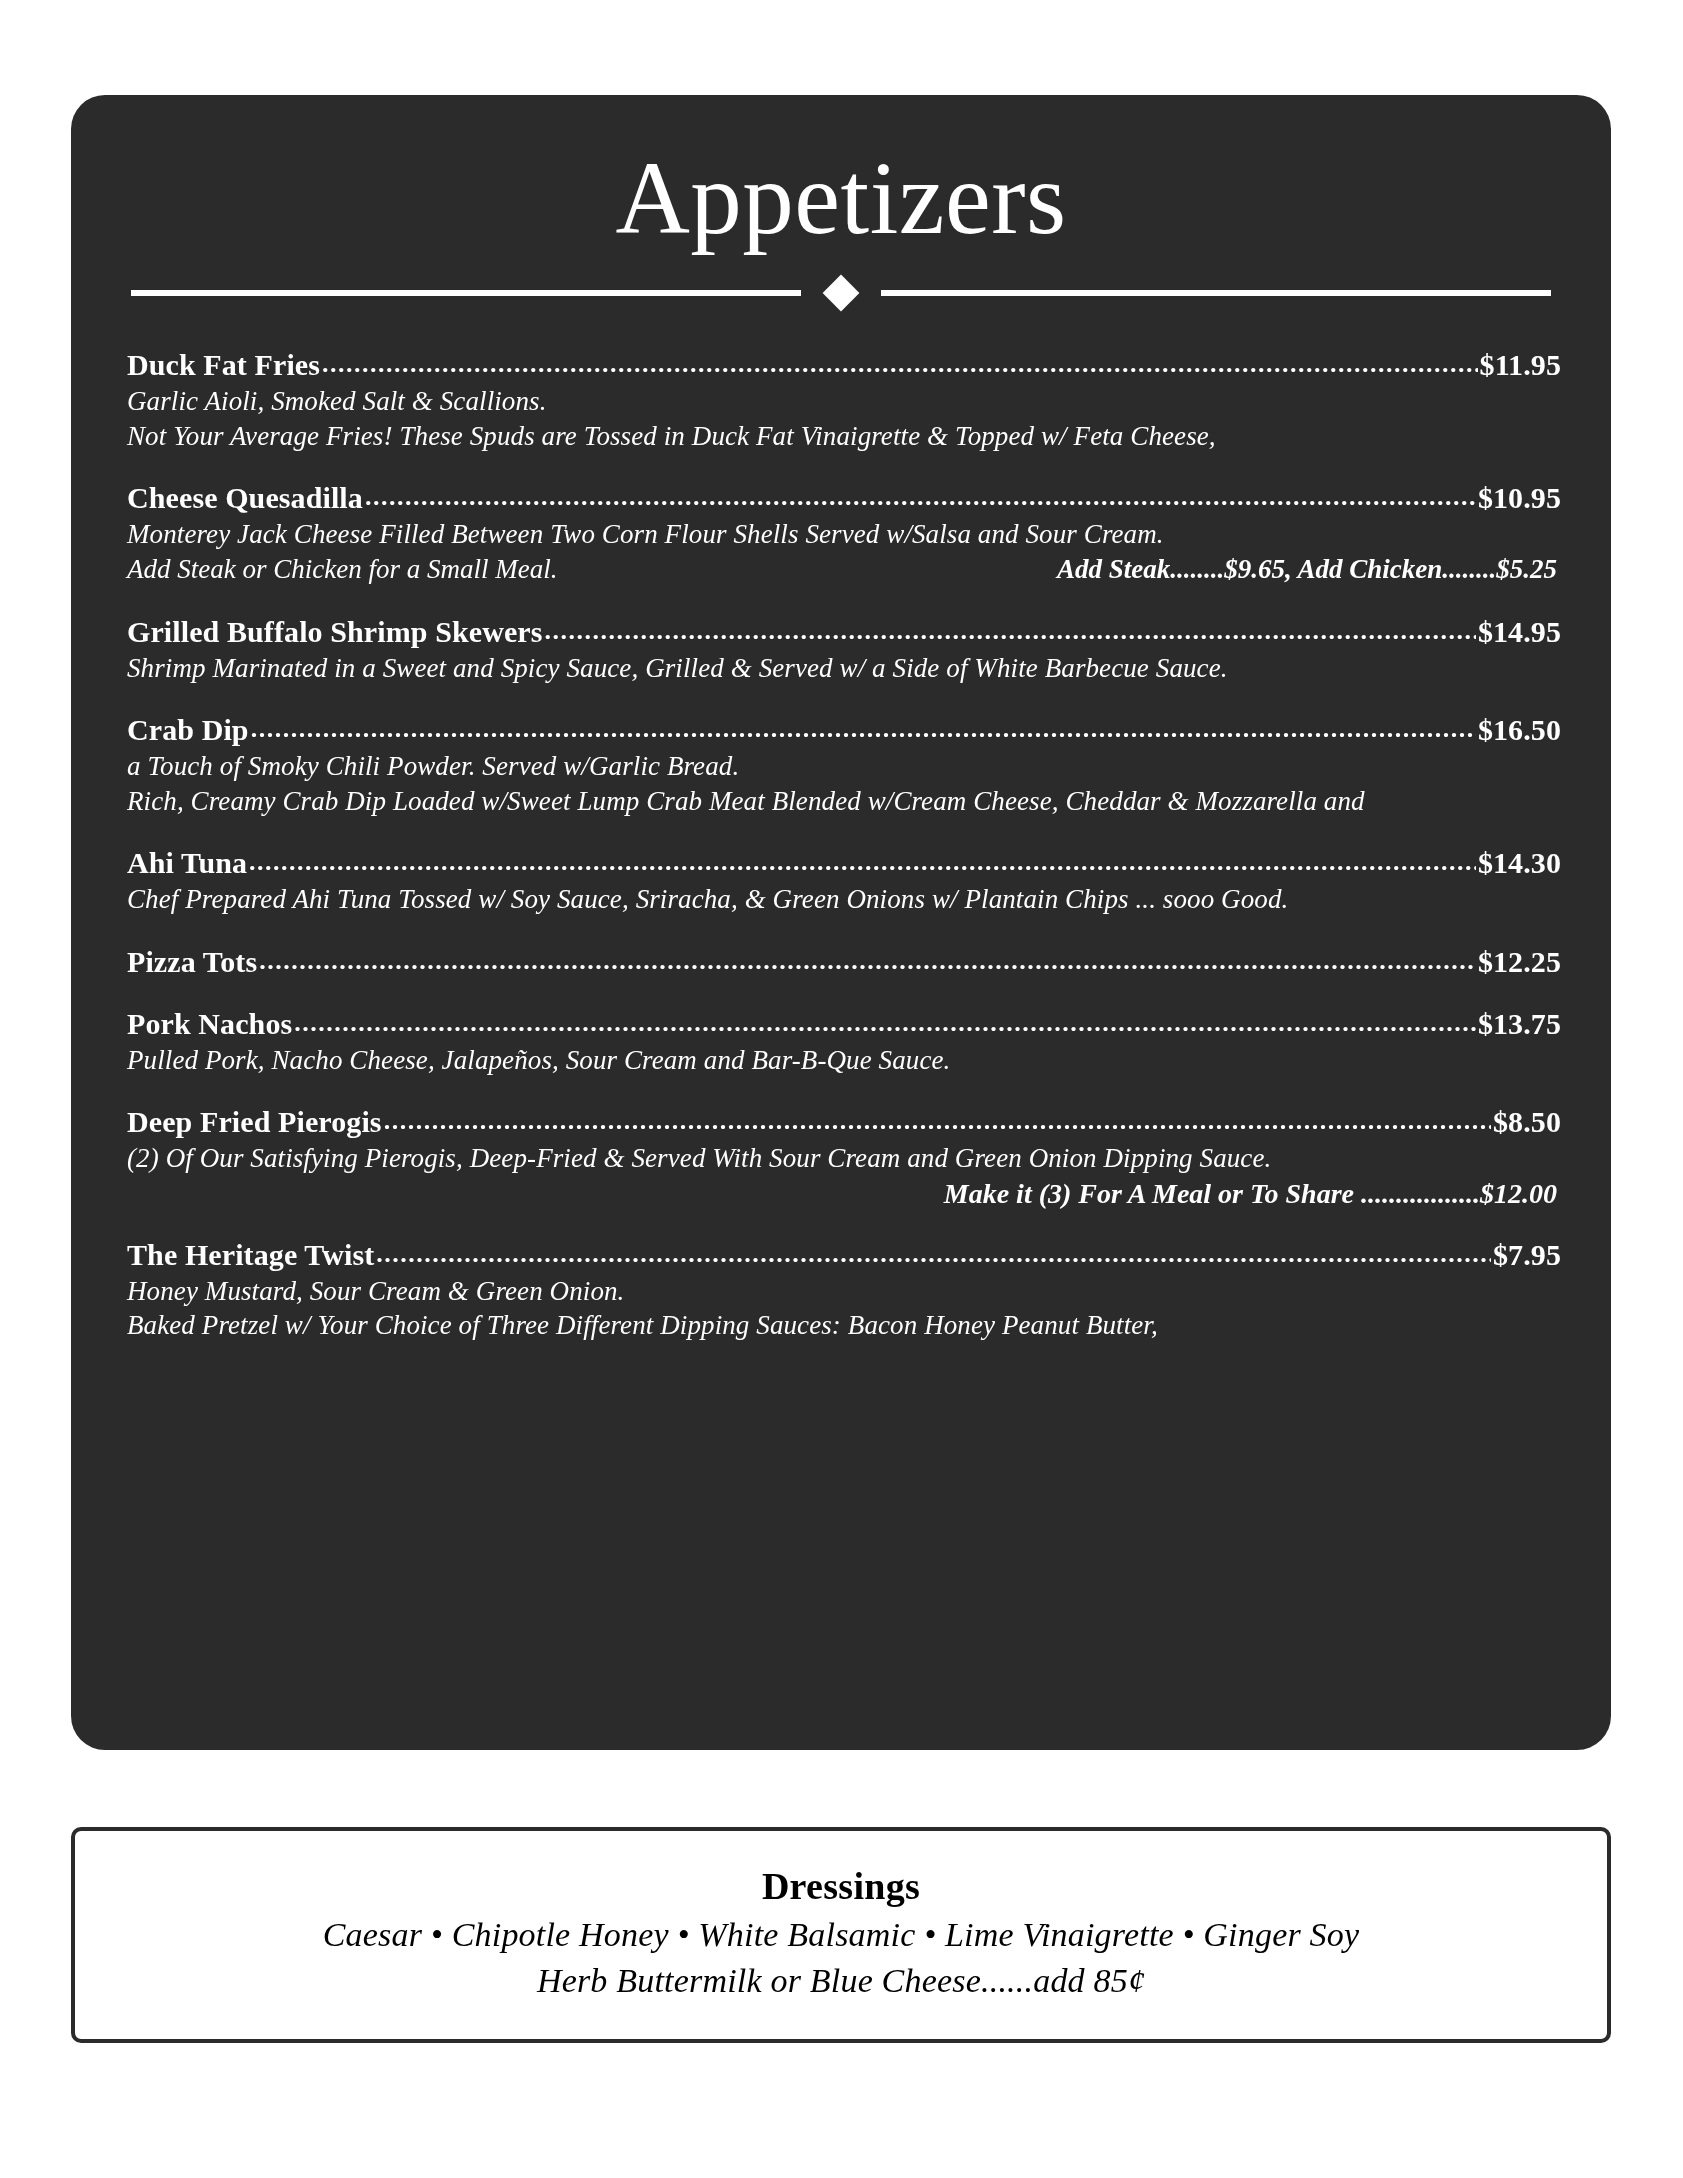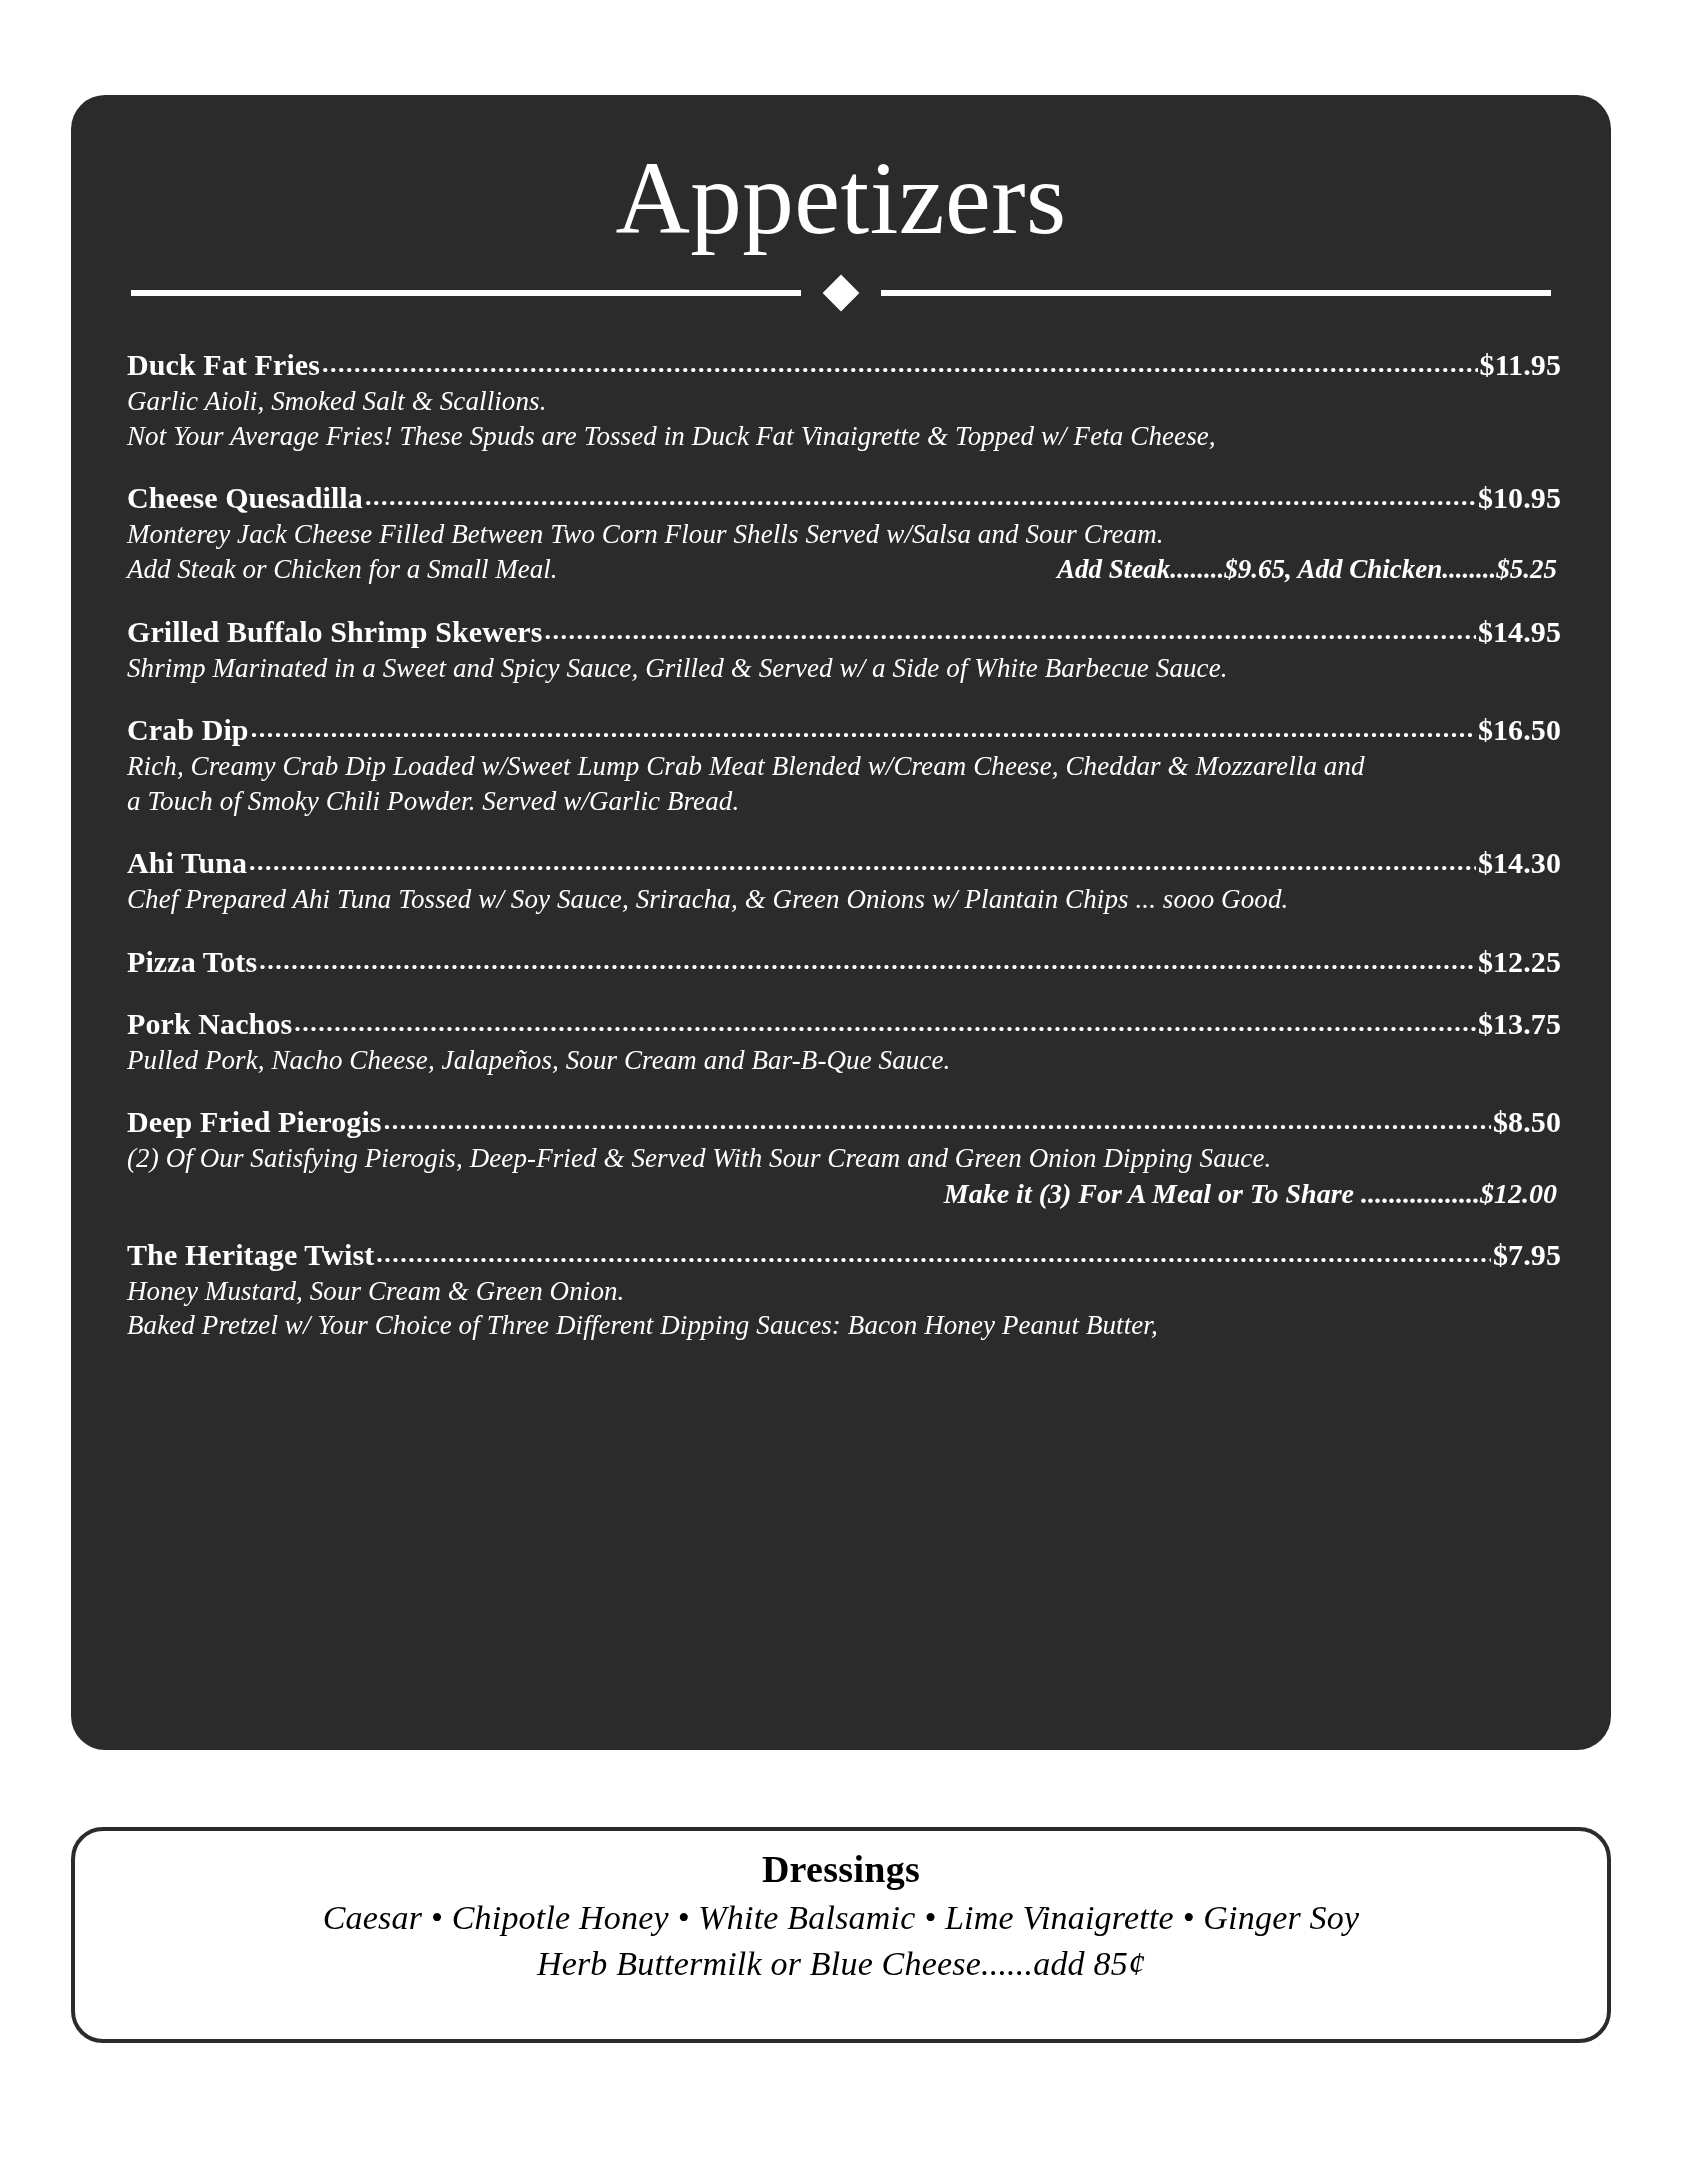--- a/index.html
+++ b/index.html
@@ -160,24 +160,24 @@
 
   
   .dressings {
     position: absolute;
     left: 71px;
     top: 1827px;
     width: 1540px;
     height: 216px;
     box-sizing: border-box;
     border: 4px solid #2b2b2b;
-    border-radius: 32px;
+    border-radius: 10px;
     background: #ffffff;
     text-align: center;
-    padding-top: 16px;
+    padding-top: 33px;
   }
   .dressings-title {
     font-size: 38px;
     font-weight: bold;
     letter-spacing: 0.3px;
     margin: 0;
   }
   .dressings-line {
     font-style: italic;
     font-size: 34px;
@@ -241,22 +241,22 @@
         </div>
       </div>
 
       <div class="item">
         <div class="item-head">
           <span class="item-name">Crab Dip</span>
           <span class="leader">........................................................................................................................................................................................................</span>
           <span class="item-price">$16.50</span>
         </div>
         <div class="item-desc">
+          <span class="desc-line">a Touch of Smoky Chili Powder.  Served w/Garlic Bread.</span>
           <span class="desc-line">Rich, Creamy Crab Dip Loaded w/Sweet Lump Crab Meat Blended w/Cream Cheese, Cheddar &amp; Mozzarella and</span>
-          <span class="desc-line">a Touch of Smoky Chili Powder.  Served w/Garlic Bread.</span>
         </div>
       </div>
 
       <div class="item">
         <div class="item-head">
           <span class="item-name">Ahi Tuna</span>
           <span class="leader">........................................................................................................................................................................................................</span>
           <span class="item-price">$14.30</span>
         </div>
         <div class="item-desc">

